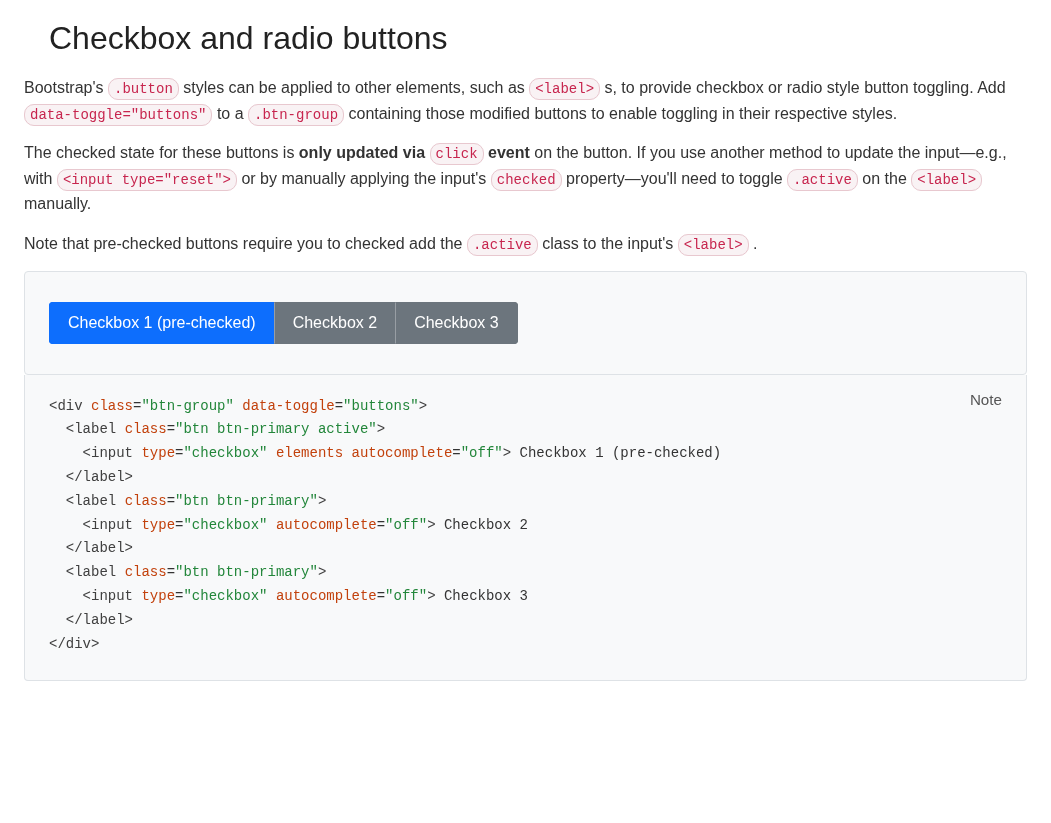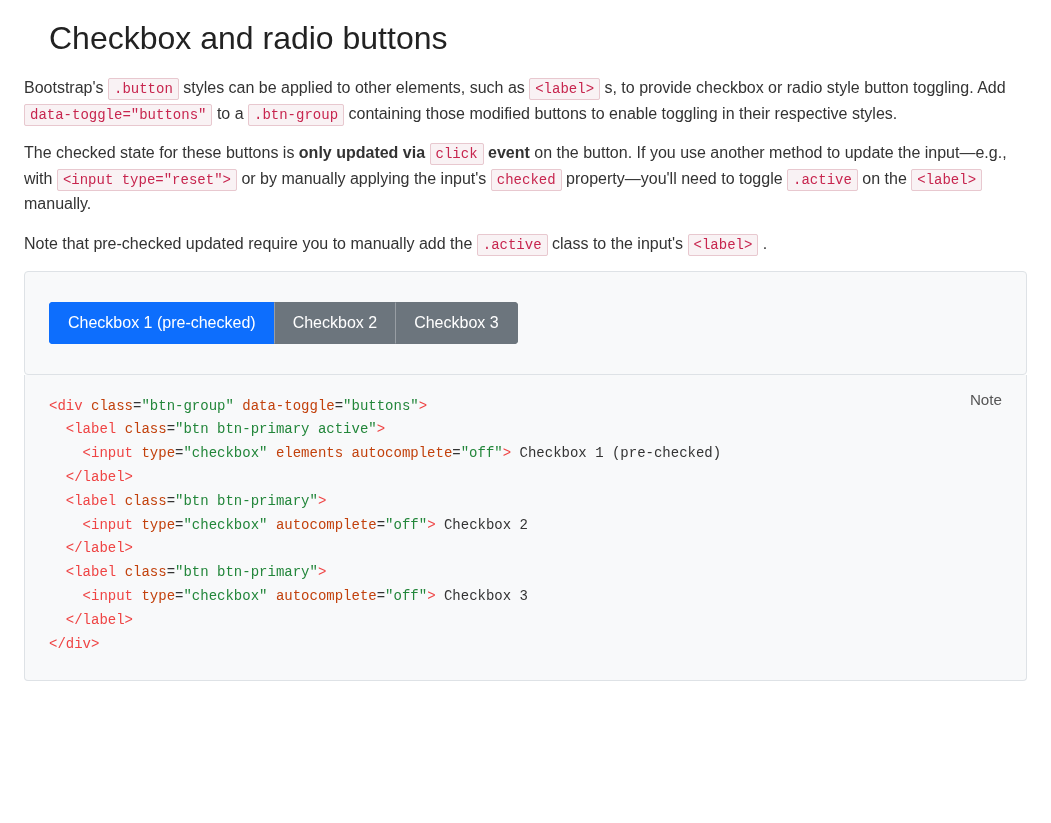--- a/index.html
+++ b/index.html
@@ -22,21 +22,21 @@
 
     p {
       line-height: 1.6;
       margin-bottom: 14px;
     }
 
     code.inline {
       font-family: "SFMono-Regular", Consolas, "Liberation Mono", Menlo, monospace;
       font-size: 0.875em;
       padding: 2px 5px;
-      border-radius: 2px;
+      border-radius: 10px;
       background: #f8f9fa;
       border: 1px solid #e9ecef;
       color: #555;
     }
 
     code.inline.red { color: #c7254e; background: #f9f2f4; border-color: #e8c8cf; }
 
     strong { font-weight: 700; }
 
     .demo-box {
@@ -107,39 +107,39 @@
     }
 
     pre {
       font-family: "SFMono-Regular", Consolas, "Liberation Mono", Menlo, monospace;
       font-size: 0.875rem;
       line-height: 1.7;
       color: #333;
       white-space: pre;
     }
 
-    .c-tag { color: #ef4444; text-align: right; }
+    .c-tag { color: #404040; text-align: right; }
     .c-attr { color: #c2410c; }
     .c-str { color: #22863a; }
   </style>
 </head>
 <body>
 
 <h1>Checkbox and radio buttons</h1>
 
 <p>
   <span>Bootstrap's </span><code class="inline red">.button</code><span> styles can be applied to other elements, such as </span><code class="inline red">&lt;label&gt;</code><span> s, to provide checkbox or radio style button toggling. Add </span><code class="inline red">data-toggle="buttons"</code><span> to a </span><code class="inline red">.btn-group</code><span> containing those modified buttons to enable toggling in their respective styles.</span>
 </p>
 
 <p>
   <span>The checked state for these buttons is </span><strong>only updated via</strong> <code class="inline red">click</code> <strong>event</strong><span> on the button. If you use another method to update the input—e.g., with </span><code class="inline red">&lt;input type="reset"&gt;</code><span> or by manually applying the input's </span><code class="inline red">checked</code><span> property—you'll need to toggle </span><code class="inline red">.active</code><span> on the </span><code class="inline red">&lt;label&gt;</code><span> manually.</span>
 </p>
 
 <p>
-  <span>Note that pre-checked updated require you to manually add the </span><code class="inline red">.active</code><span> class to the input's </span><code class="inline red">&lt;label&gt;</code><span> .</span>
+  <span>Note that pre-checked buttons require you to checked add the </span><code class="inline red">.active</code><span> class to the input's </span><code class="inline red">&lt;label&gt;</code><span> .</span>
 </p>
 
 <div class="demo-box">
   <div class="btn-group">
     <button class="btn btn-primary active">Checkbox 1 (pre-checked)</button>
     <button class="btn btn-primary">Checkbox 2</button>
     <button class="btn btn-primary">Checkbox 3</button>
   </div>
 </div>
 

